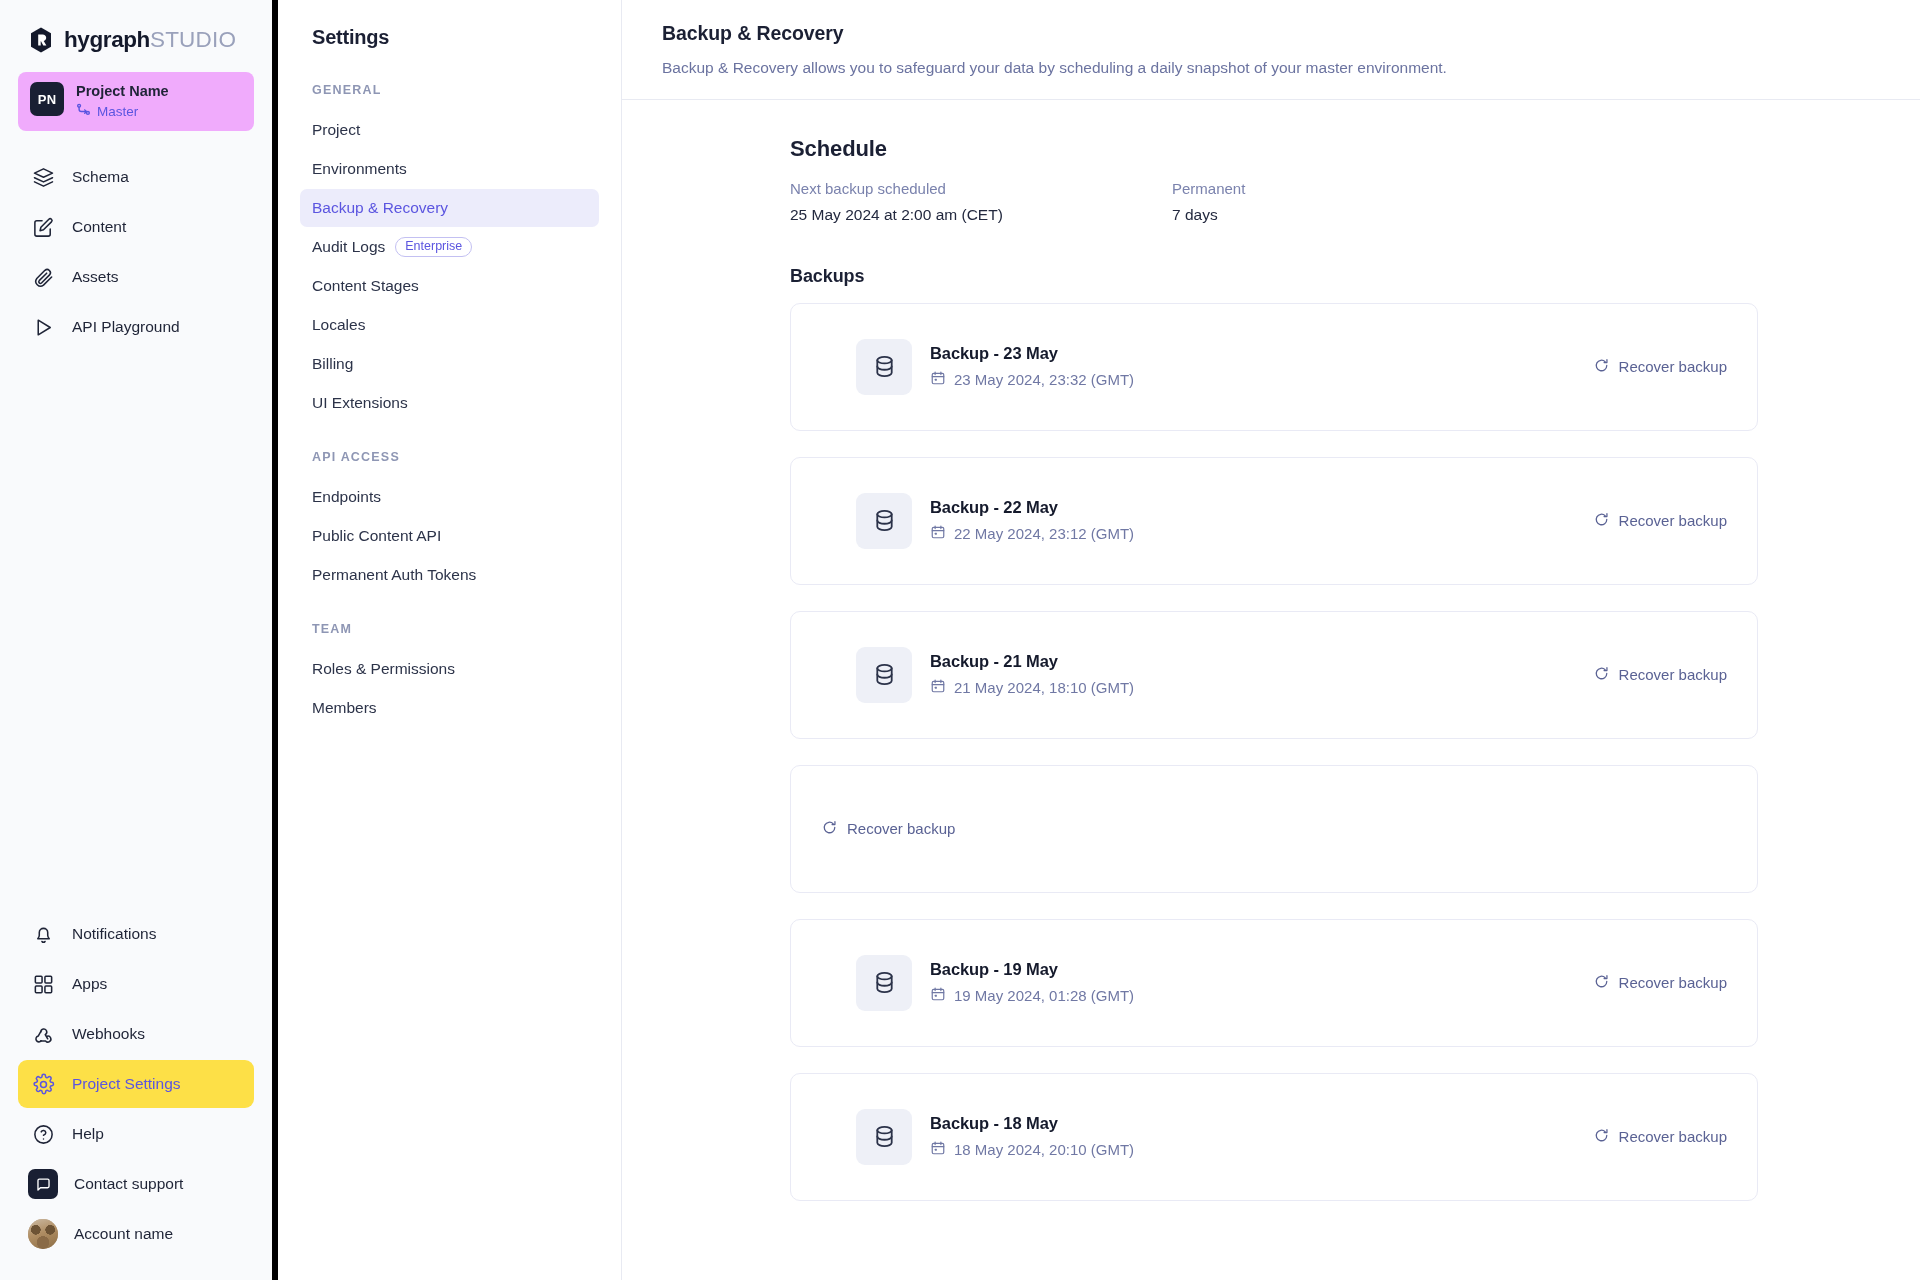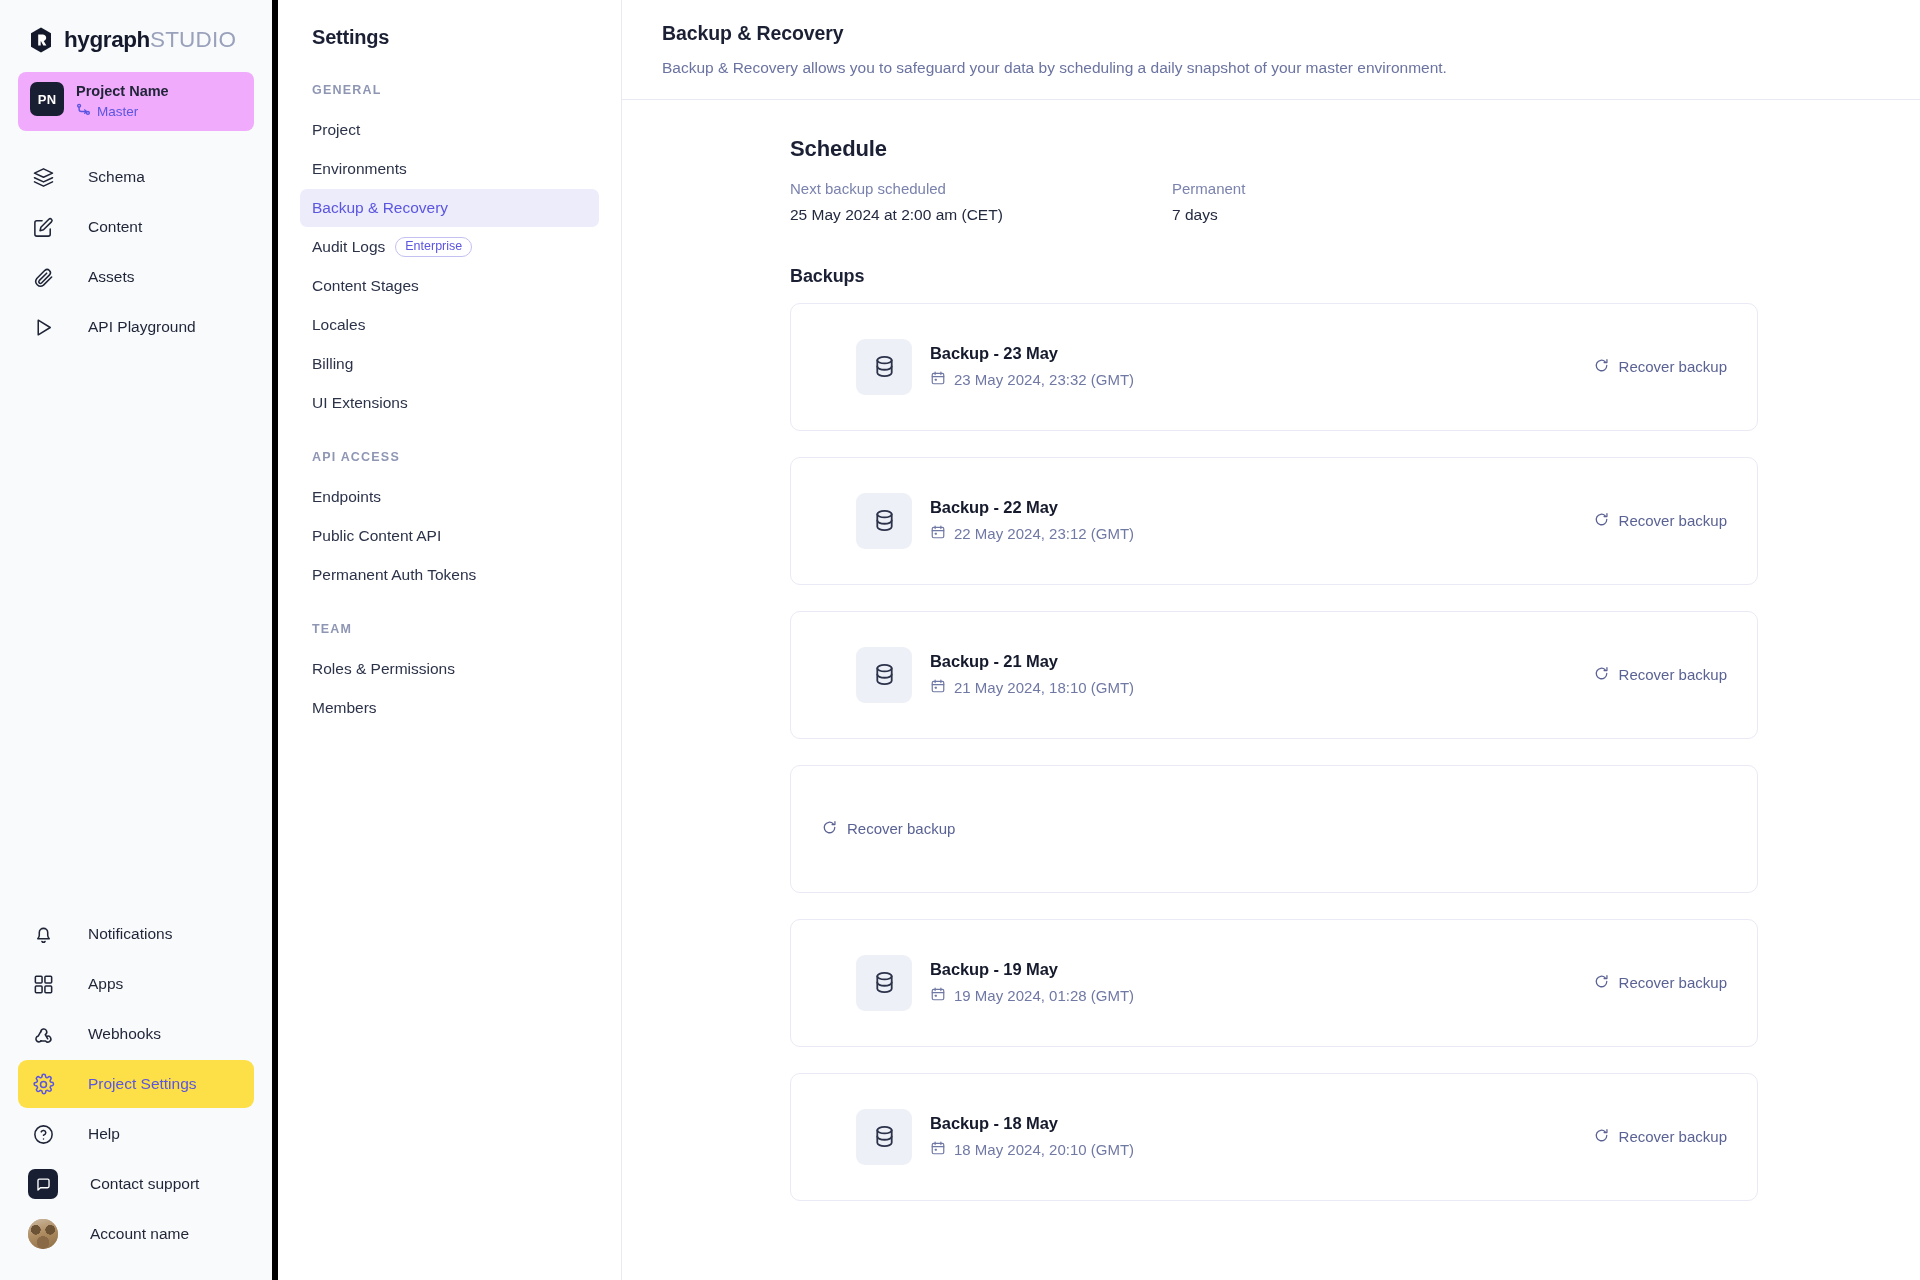--- a/index.html
+++ b/index.html
@@ -87,21 +87,21 @@
     color: #5b55e0;
     font-weight: 500;
     line-height: 1.2;
   }
 
   .nav-group { display: flex; flex-direction: column; gap: 2px; }
 
   .nav-item {
     display: flex;
     align-items: center;
-    gap: 32px;
+    gap: 16px;
     height: 48px;
     padding: 0 12px;
     border-radius: 9px;
     font-size: 15.5px;
     color: #1f2437;
     cursor: pointer;
     user-select: none;
   }
   .nav-item .nav-ic {
     width: 26px; height: 26px;

